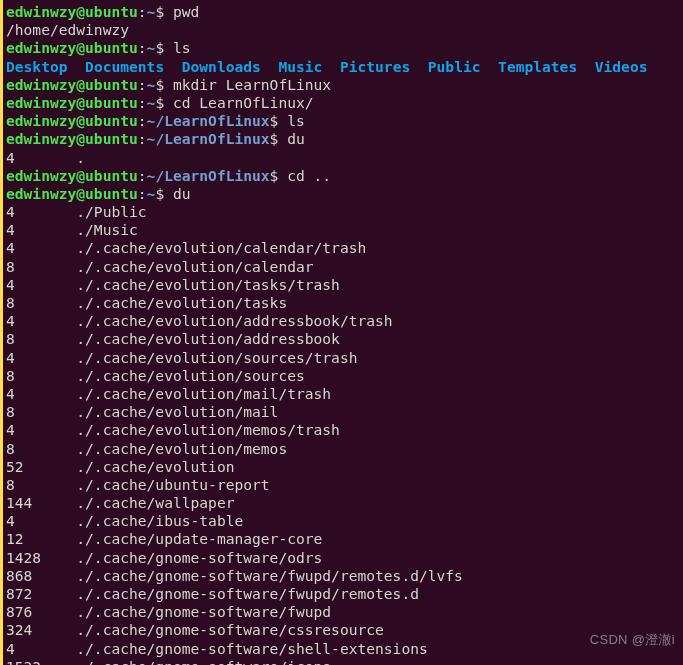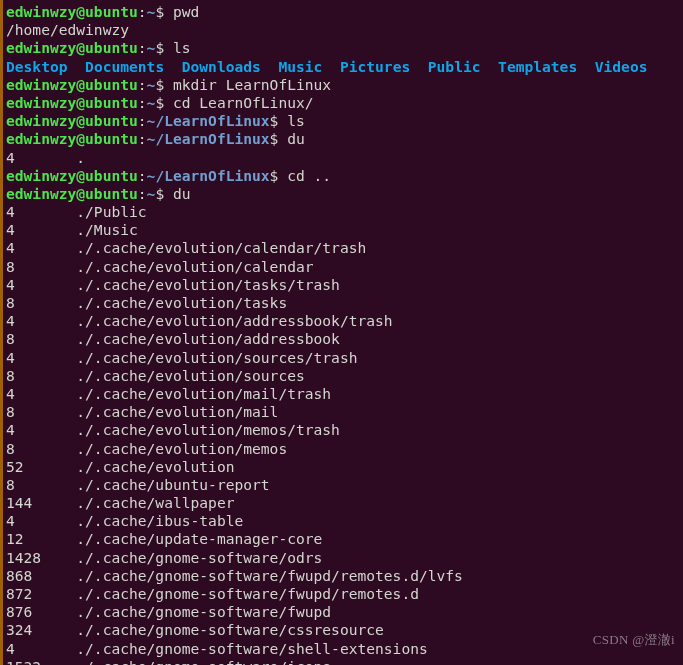--- a/index.html
+++ b/index.html
@@ -12,21 +12,21 @@
     height: 665px;
     overflow: hidden;
     font-family: "DejaVu Sans Mono", "Liberation Mono", monospace;
   }
   #terminal {
     position: relative;
     width: 683px;
     height: 665px;
     background: #2d0922;
     box-sizing: border-box;
-    border-left: 3px solid #a16207;
+    border-left: 3px solid #fde047;
     overflow: hidden;
   }
   #screen {
     position: absolute;
     left: 0;
     top: 0;
     padding: 3px 0 0 3px;
     font-size: 14.6px;
     line-height: 18.2px;
     letter-spacing: 0px;
@@ -43,21 +43,21 @@
   .cm { color: #d3d7cf; }                       
   .out{ color: #d3d7cf; margin-top: 16px; }                       
   .dir{ color: #0ea5e9; font-weight: bold; }    
   .num{ color: #d3d7cf; }
 
   #watermark {
     position: absolute;
     right: 8px;
     bottom: 16px;
     color: #9b8d96;
-    font-family: Liberation Serif, serif;
+    font-family: Liberation Sans, sans-serif;
     font-size: 13px;
     letter-spacing: 0.3px;
     opacity: 0.85;
     pointer-events: none;
   }
 </style>
 </head>
 <body>
 
 <div id="terminal">

